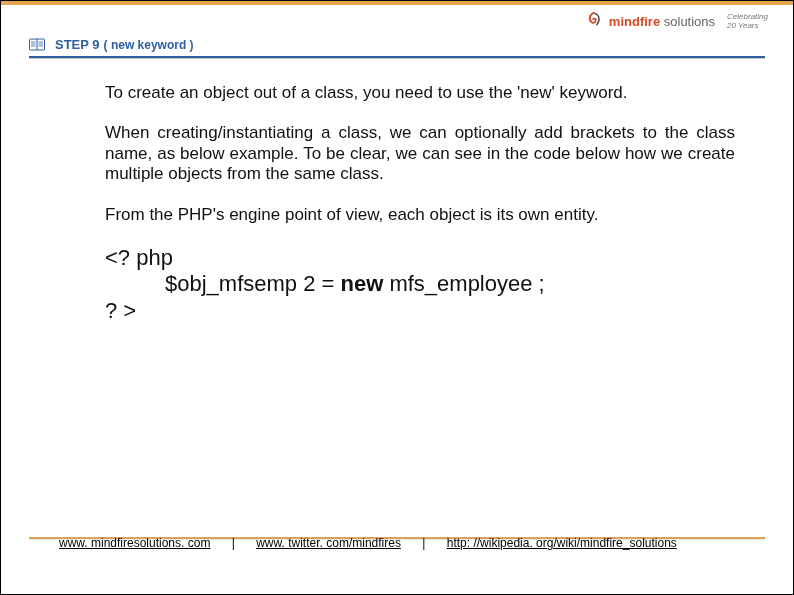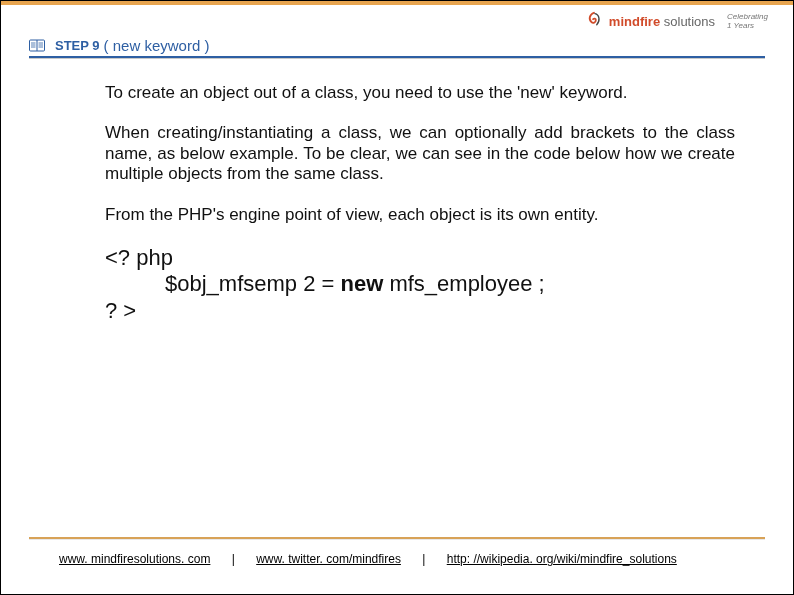--- a/index.html
+++ b/index.html
@@ -69,22 +69,22 @@
   .book-icon {
     width: 16px; height: 14px;
     margin-right: 10px;
   }
   .step-title {
     font-size: 13px;
     font-weight: bold;
     color: #2e5fa3;
   }
   .step-sub {
-    font-size: 15px;
-    font-weight: normal;
+    font-size: 12px;
+    font-weight: bold;
     color: #2e5fa3;
     margin-left: 4px;
   }
   .content {
     position: absolute;
     top: 82px;
     left: 58px;
     right: 58px;
     font-size: 17px;
     color: #111;
@@ -108,21 +108,21 @@
     right: 28px;
     bottom: 54px;
     height: 3px;
     border-top: 2px solid #d8a257;
     border-bottom: 1px solid #e8e8e8;
   }
   .footer-links {
     position: absolute;
     left: 58px;
     right: 28px;
-    bottom: 28px;
+    bottom: 44px;
     font-size: 12px;
     color: #000;
   }
   .footer-links a {
     color: #000;
     text-decoration: underline;
   }
   .footer-sep {
     display: inline-block;
     margin: 0 18px;
@@ -140,21 +140,21 @@
       <svg viewBox="0 0 24 24" width="22" height="22">
         <path d="M12 3 C7 5 6 10 9 13 C11 15 14 14 14 11 C14 9 12 9 11 10" fill="none" stroke="#d14b2a" stroke-width="2" stroke-linecap="round"></path>
         <path d="M13 4 C18 5 19 12 15 16" fill="none" stroke="#444" stroke-width="1.5" stroke-linecap="round"></path>
       </svg>
     </span>
     <span class="logo-text">
       <span>mindfire</span><span class="sol"> solutions</span>
     </span>
     <span class="celebrating">
       <span>Celebrating</span><br>
-      <span>1 Years</span>
+      <span>20 Years</span>
     </span>
   </div>
 
   <div class="header-row">
     <span class="book-icon">
       <svg viewBox="0 0 16 14" width="16" height="14">
         <rect x="0.5" y="1" width="15" height="11" rx="1" fill="#fff" stroke="#2e5fa3" stroke-width="1"></rect>
         <line x1="8" y1="1" x2="8" y2="12" stroke="#2e5fa3" stroke-width="1"></line>
         <line x1="2" y1="4" x2="6.5" y2="4" stroke="#2e5fa3" stroke-width="0.8"></line>
         <line x1="2" y1="6" x2="6.5" y2="6" stroke="#2e5fa3" stroke-width="0.8"></line>

